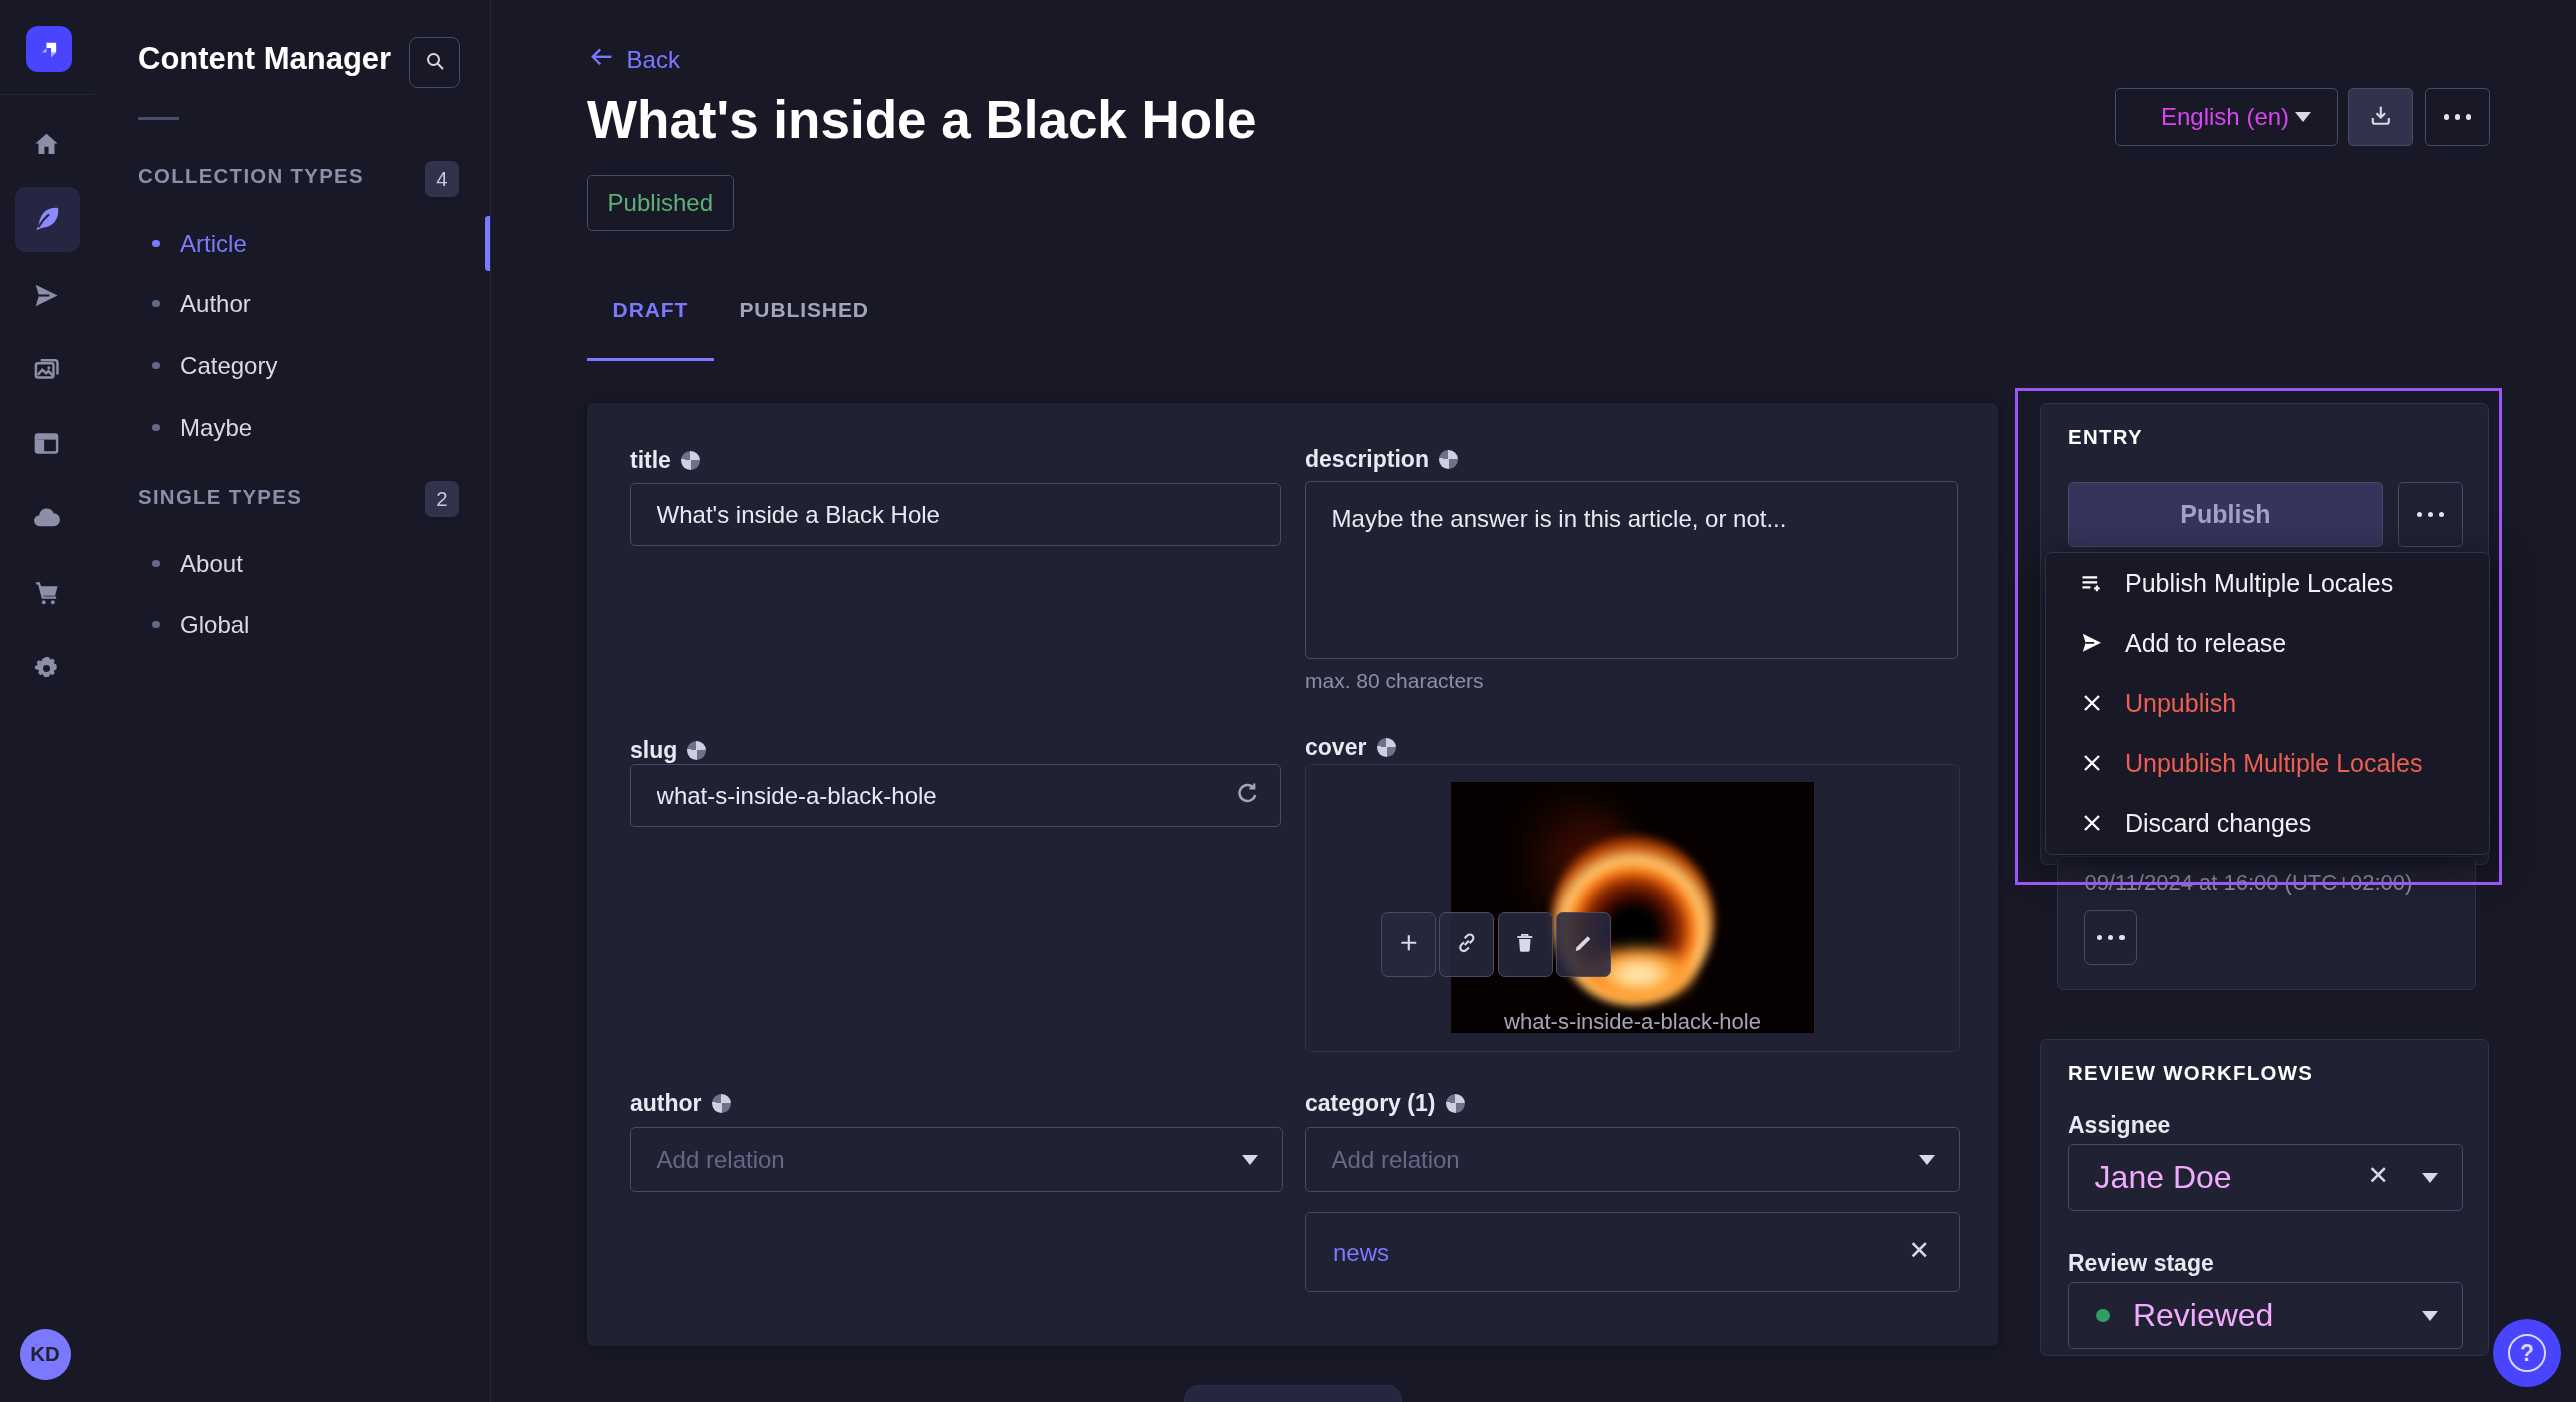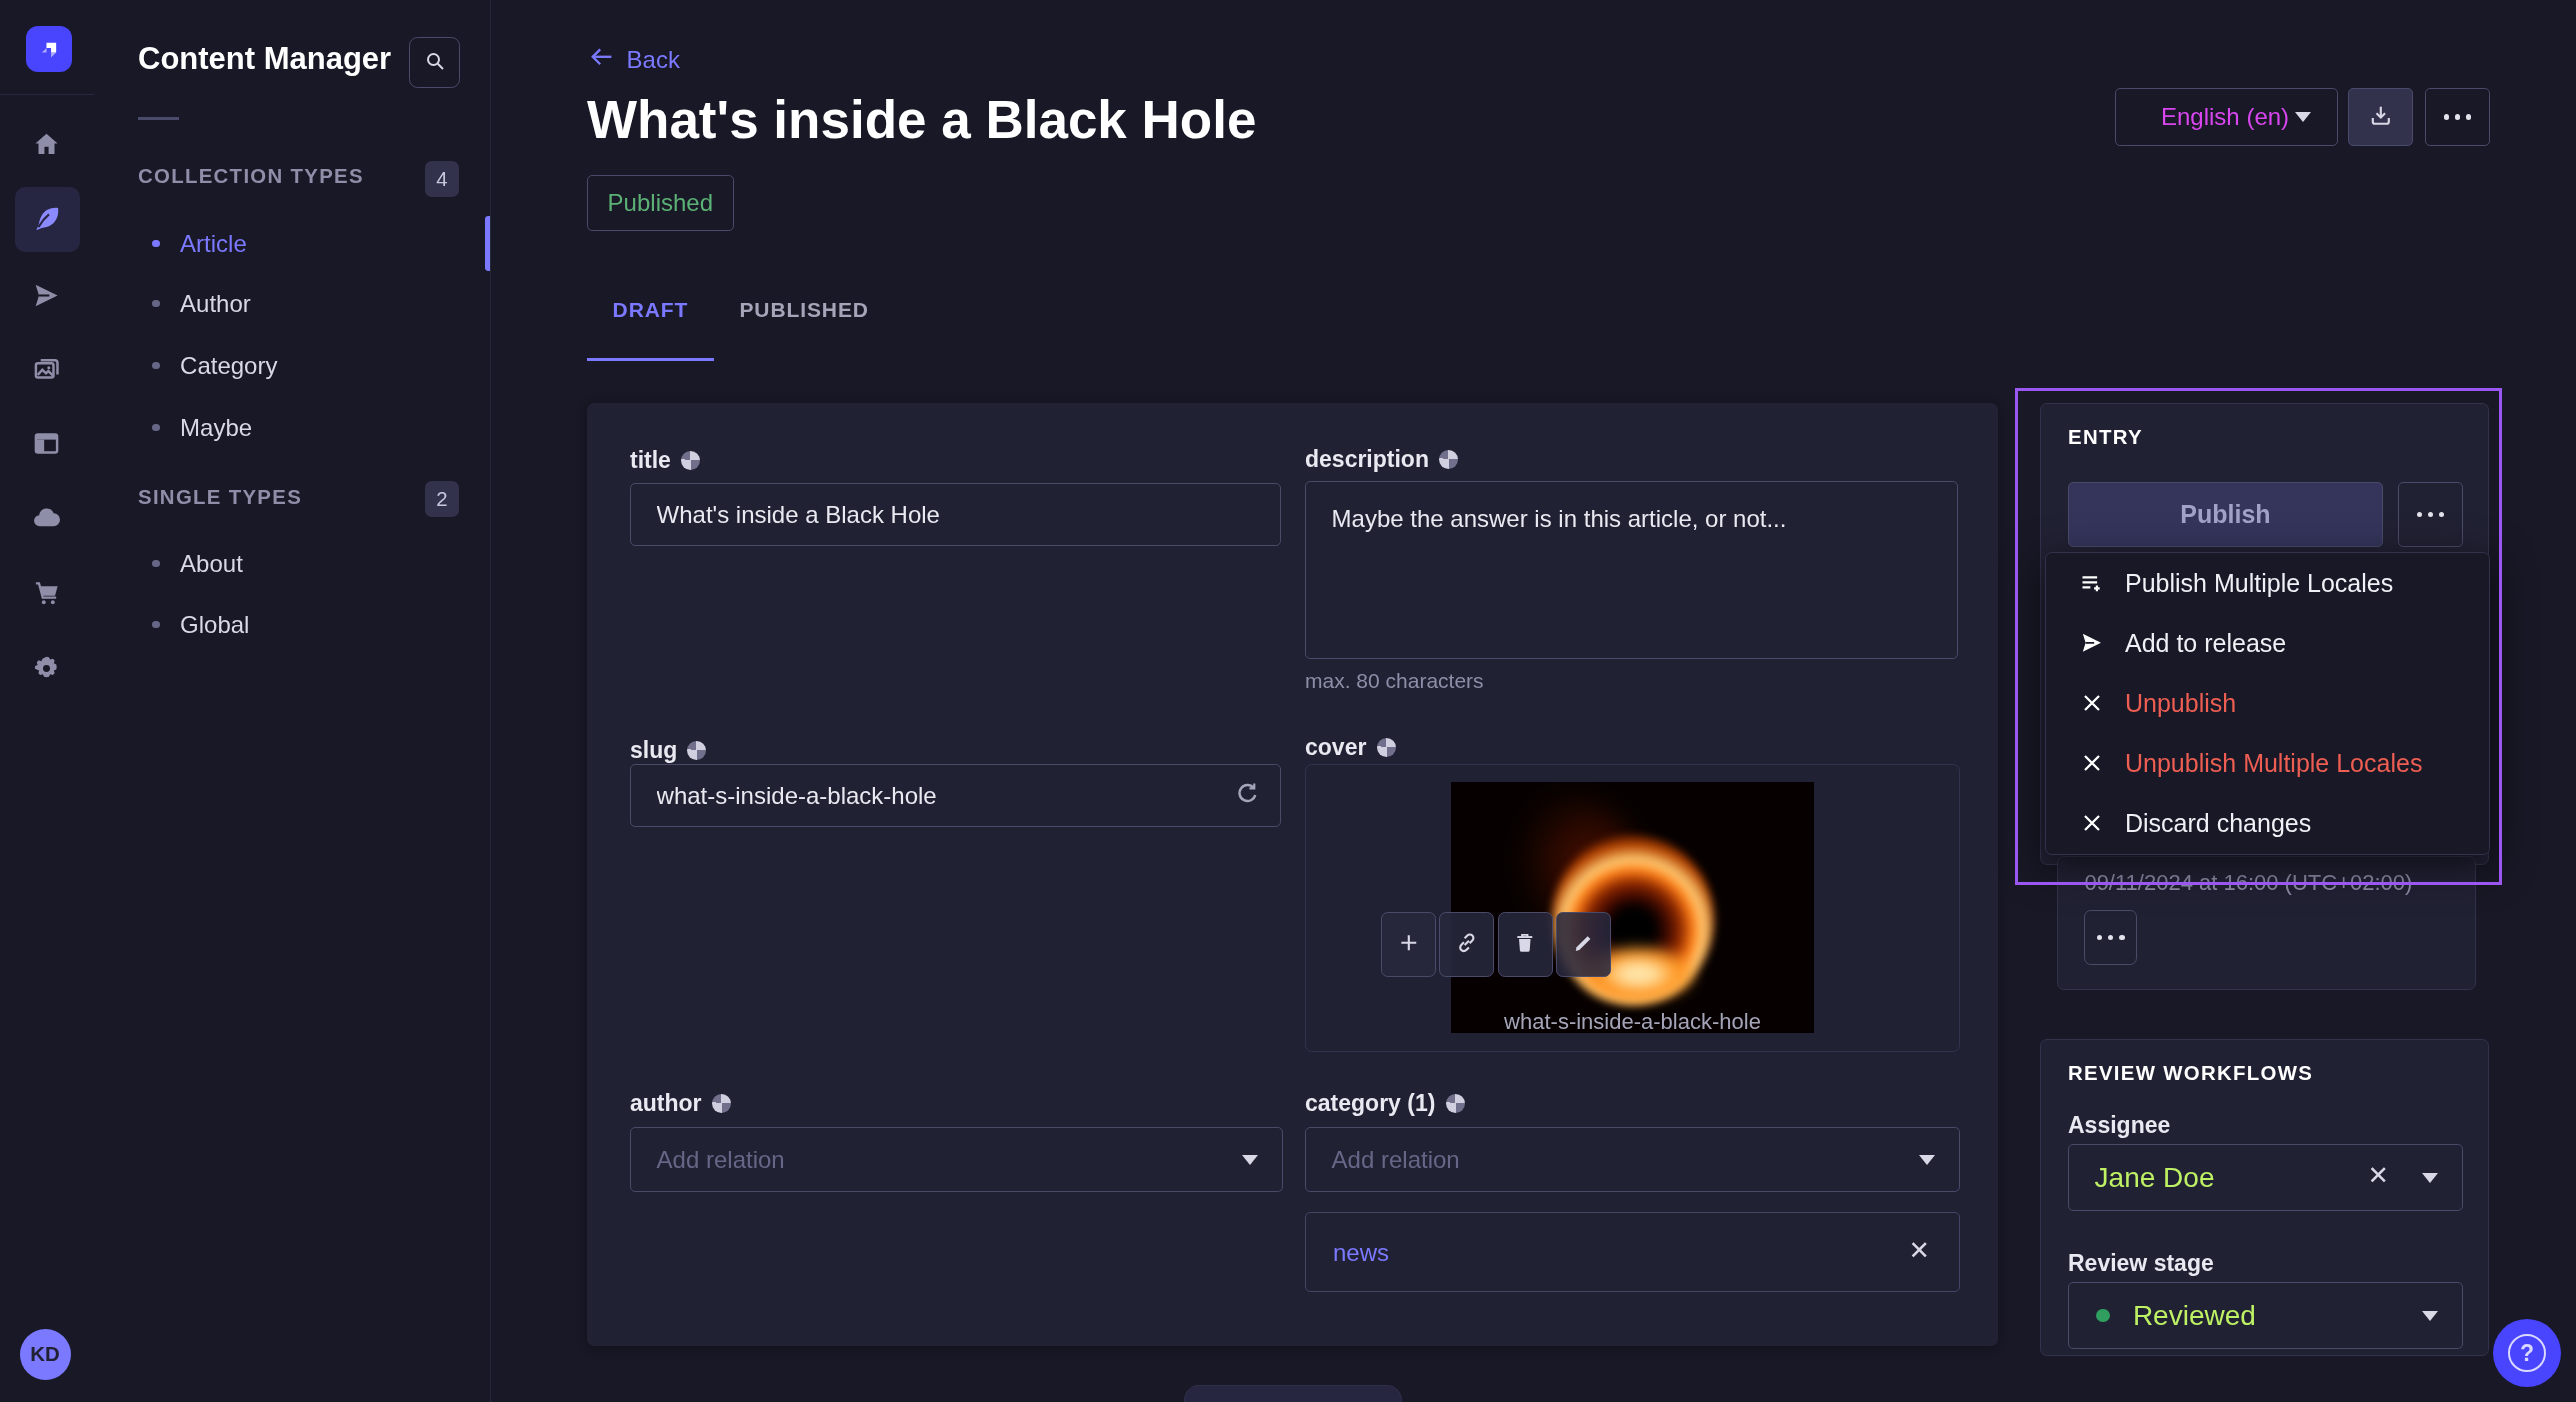--- a/index.html
+++ b/index.html
@@ -76,21 +76,21 @@
         background:radial-gradient(ellipse at center,#ffe3a6 0 18%,#ff9c2a 45%,transparent 75%);filter:blur(6px);}
   .blackhole .wisp{position:absolute;left:60px;top:8.5px;width:128px;height:145px;border-radius:50%;
         background:radial-gradient(ellipse at 60% 60%, rgba(150,30,0,.5), transparent 70%);
         filter:blur(10.2px);transform:rotate(-35deg);}
   .media-actions{position:absolute;left:75px;top:147px;display:flex;gap:3.4px;}
   .media-btn{width:53px;height:63px;background:rgba(40,40,62,.88);border:0.9px solid #4a4a6a;border-radius:6.8px;
              display:flex;align-items:center;justify-content:center;cursor:pointer;}
   .cover-caption{position:absolute;left:0;width:653px;top:244px;text-align:center;font-size:22px;color:#a5a5ba;}
   .select-box{border:0.9px solid #4a4a6a;border-radius:5.1px;display:flex;align-items:center;cursor:pointer;}
   .select-box .placeholder{margin-left:25.6px;font-size:24px;color:#666687;}
-  .select-box .value{margin-left:25.6px;font-size:28px;color:#bef264;}
+  .select-box .value{margin-left:25.6px;font-size:32px;color:#f0abfc;}
   .select-box .caret{position:absolute;right:24px;}
   .relation-box{border:0.9px solid #454567;border-radius:5.1px;}
   .relation-link{position:absolute;left:27px;top:25.6px;font-size:24px;color:#7b79ff;cursor:pointer;}
   .relation-x{position:absolute;right:29px;top:22px;font-size:25.6px;color:#d9d8e6;cursor:pointer;}
   .bottom-pill{left:694px;top:1385px;width:216px;height:19px;background:#262640;border:0.9px solid #2f2f4a;
                border-bottom:none;border-radius:15.3px 15.3px 0 0;}
   
   .panel{background:#212134;border:0.9px solid #32324d;border-radius:6.8px;}
   .entry-panel{left:1550px;top:403px;width:447px;height:460px;}
   .panel-heading{position:absolute;left:27px;top:22px;font-size:20.4px;font-weight:bold;letter-spacing:1.3px;color:#ffffff;}

